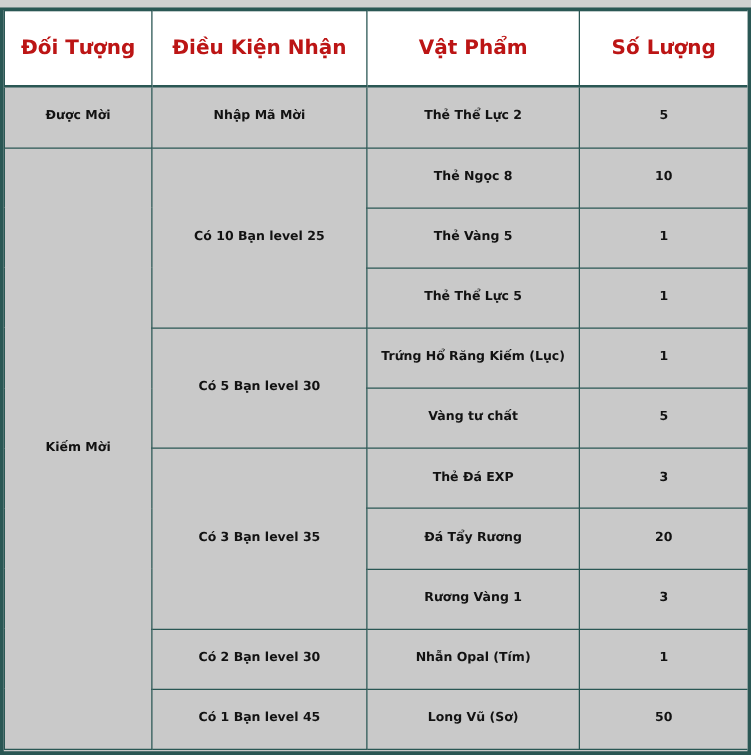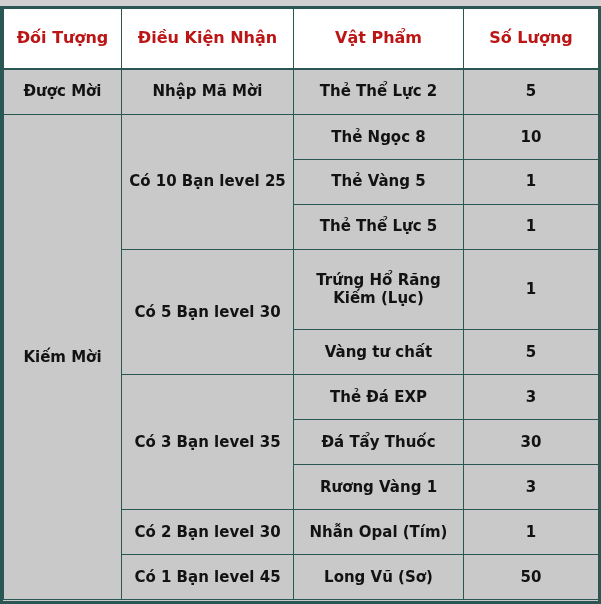--- a/index.html
+++ b/index.html
@@ -49,21 +49,21 @@
     table-layout: fixed;
     background: #c9c9c9;
   }
   table.reward td, table.reward th {
     border: 1px solid #2a5754;
     padding: 2px 4px;
     text-align: center;
     vertical-align: middle;
     font-weight: bold;
     color: #121212;
-    font-size: 15px;
+    font-size: 10px;
     line-height: 1.25;
     background: #c9c9c9;
     box-sizing: border-box;
   }
   table.reward thead th {
     background: #ffffff;
     color: #bc1515;
     font-size: 16px;
     height: 60px;
     border-bottom: 2px solid #2a5754;
@@ -133,22 +133,22 @@
           <tr>
             <td class="center-strong">Vàng tư chất</td>
             <td class="qty">5</td>
           </tr>
           <tr>
             <td class="center-strong" rowspan="3">Có 3 Bạn level 35</td>
             <td class="center-strong">Thẻ Đá EXP</td>
             <td class="qty">3</td>
           </tr>
           <tr>
-            <td class="center-strong">Đá Tẩy Thuốc</td>
-            <td class="qty">30</td>
+            <td class="center-strong">Đá Tẩy Rương</td>
+            <td class="qty">20</td>
           </tr>
           <tr>
             <td class="center-strong">Rương Vàng 1</td>
             <td class="qty">3</td>
           </tr>
           <tr>
             <td class="center-strong" rowspan="1">Có 2 Bạn level 30</td>
             <td class="center-strong">Nhẫn Opal (Tím)</td>
             <td class="qty">1</td>
           </tr>

